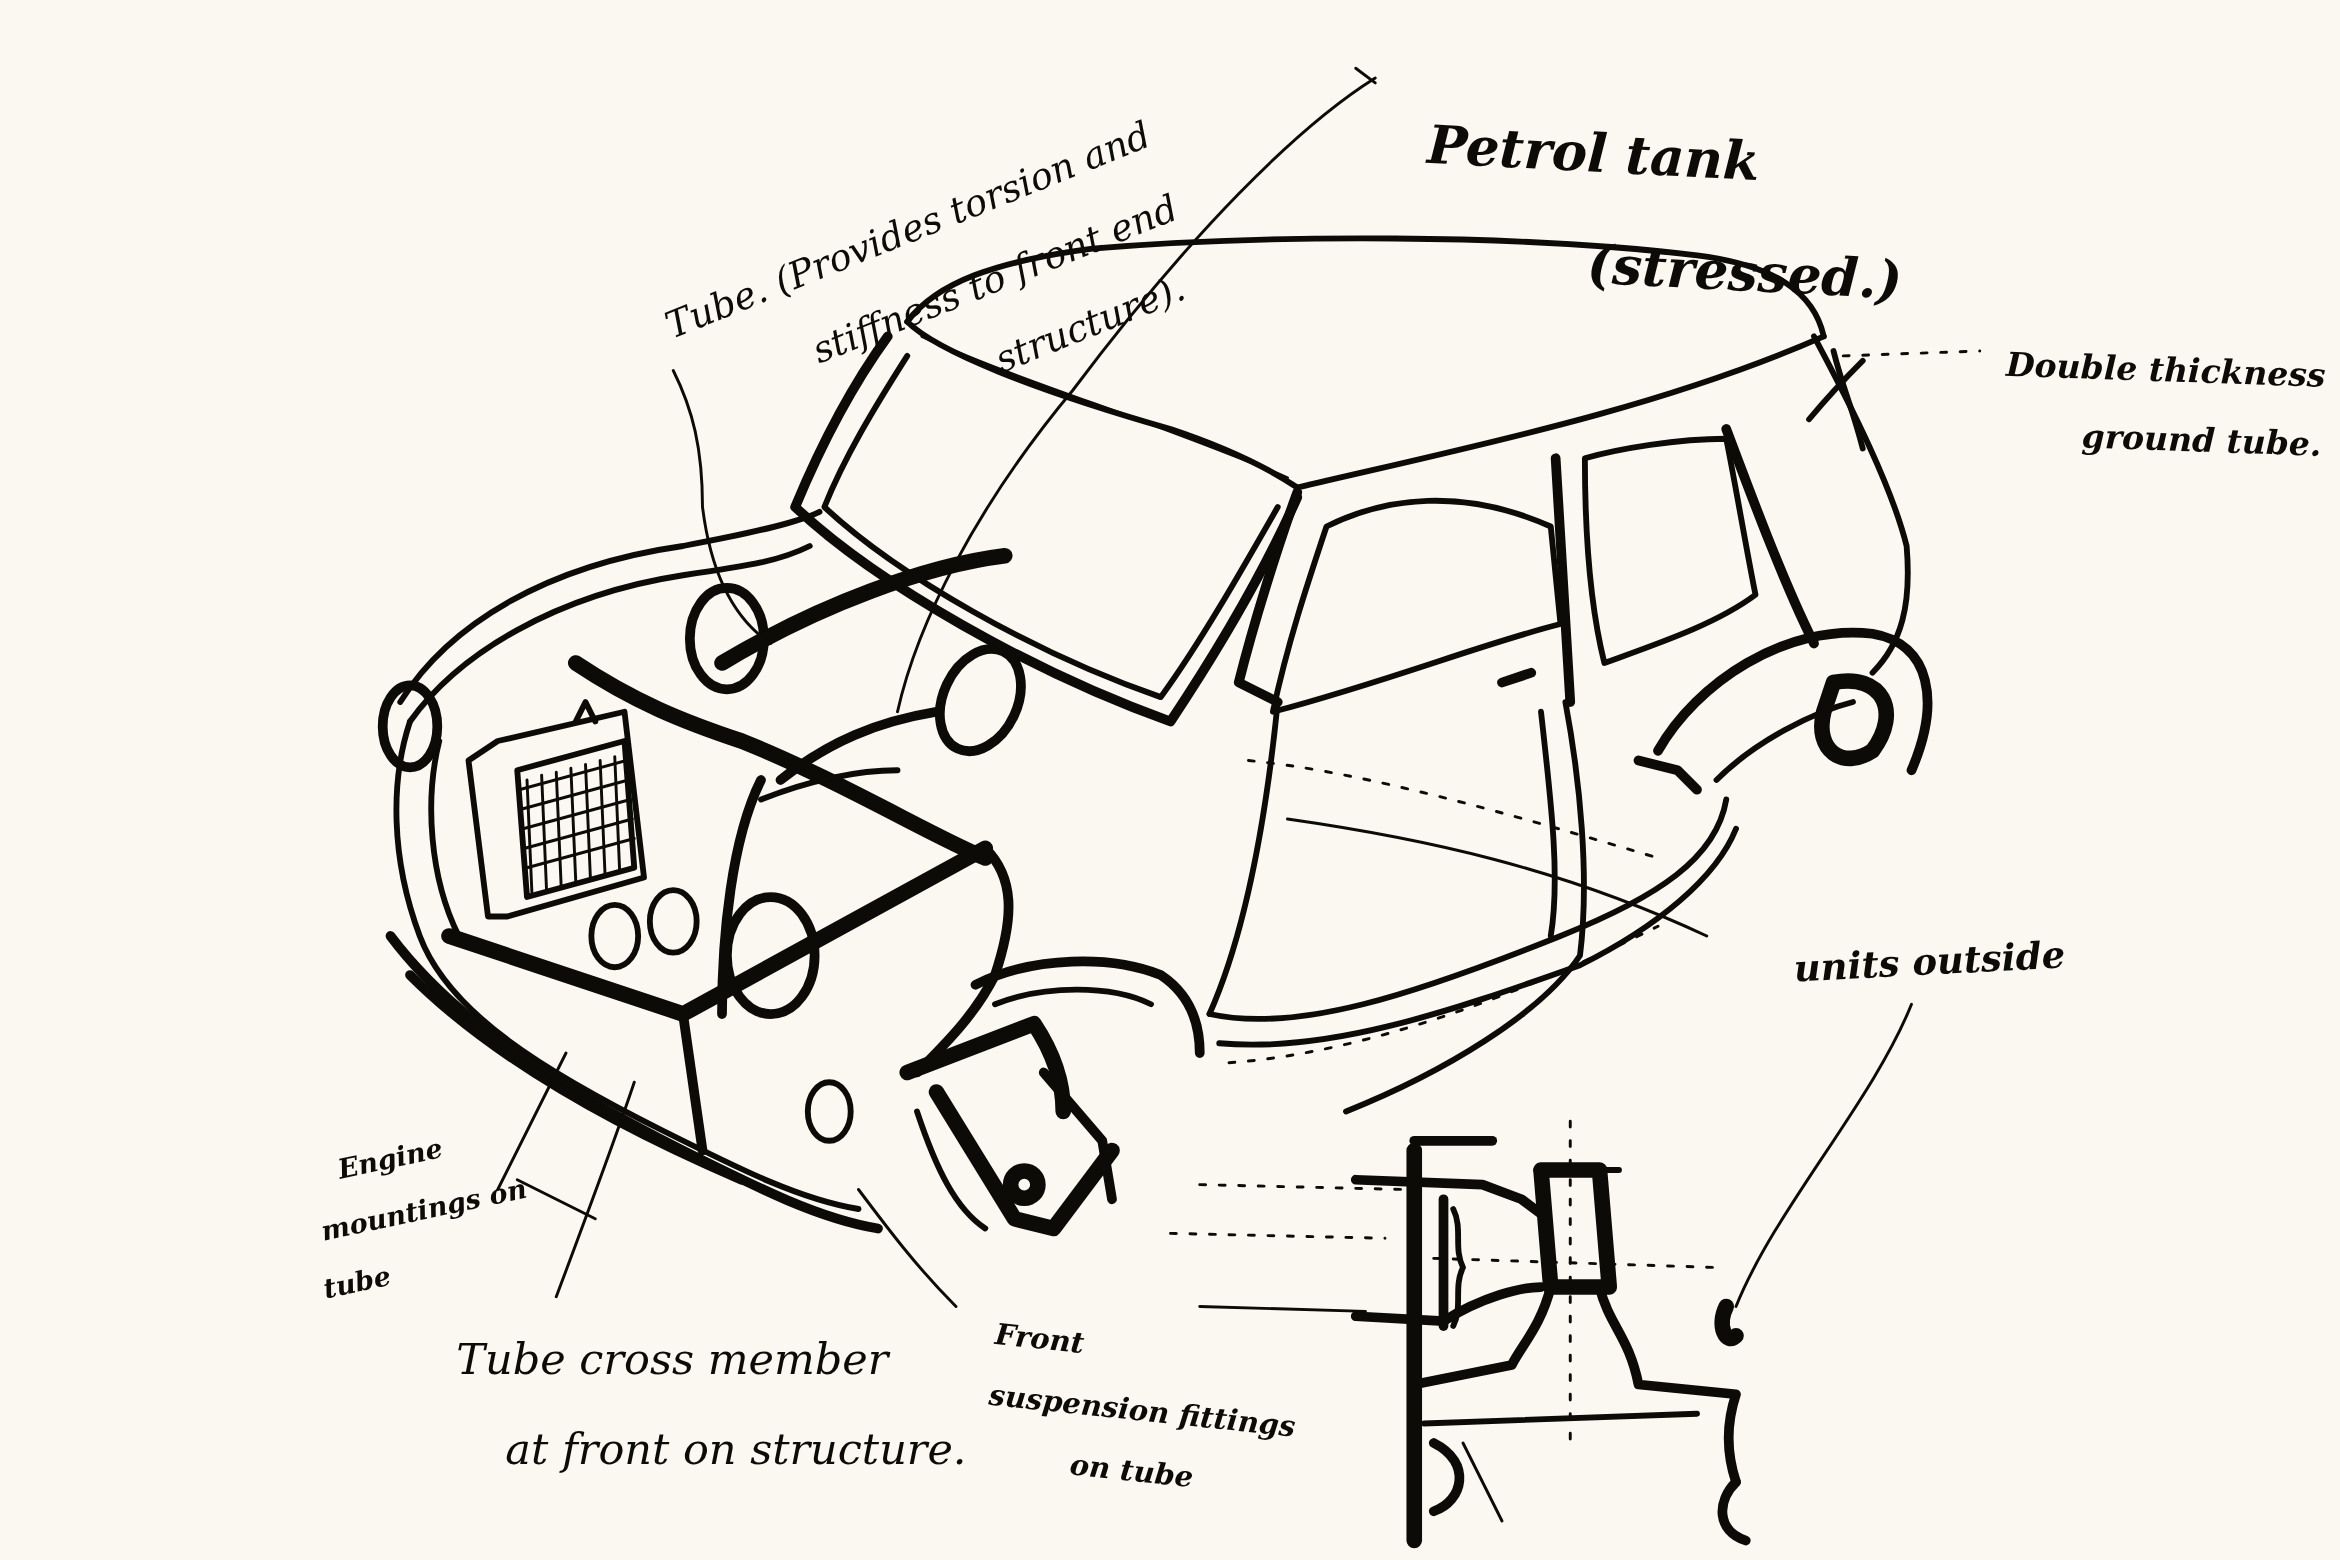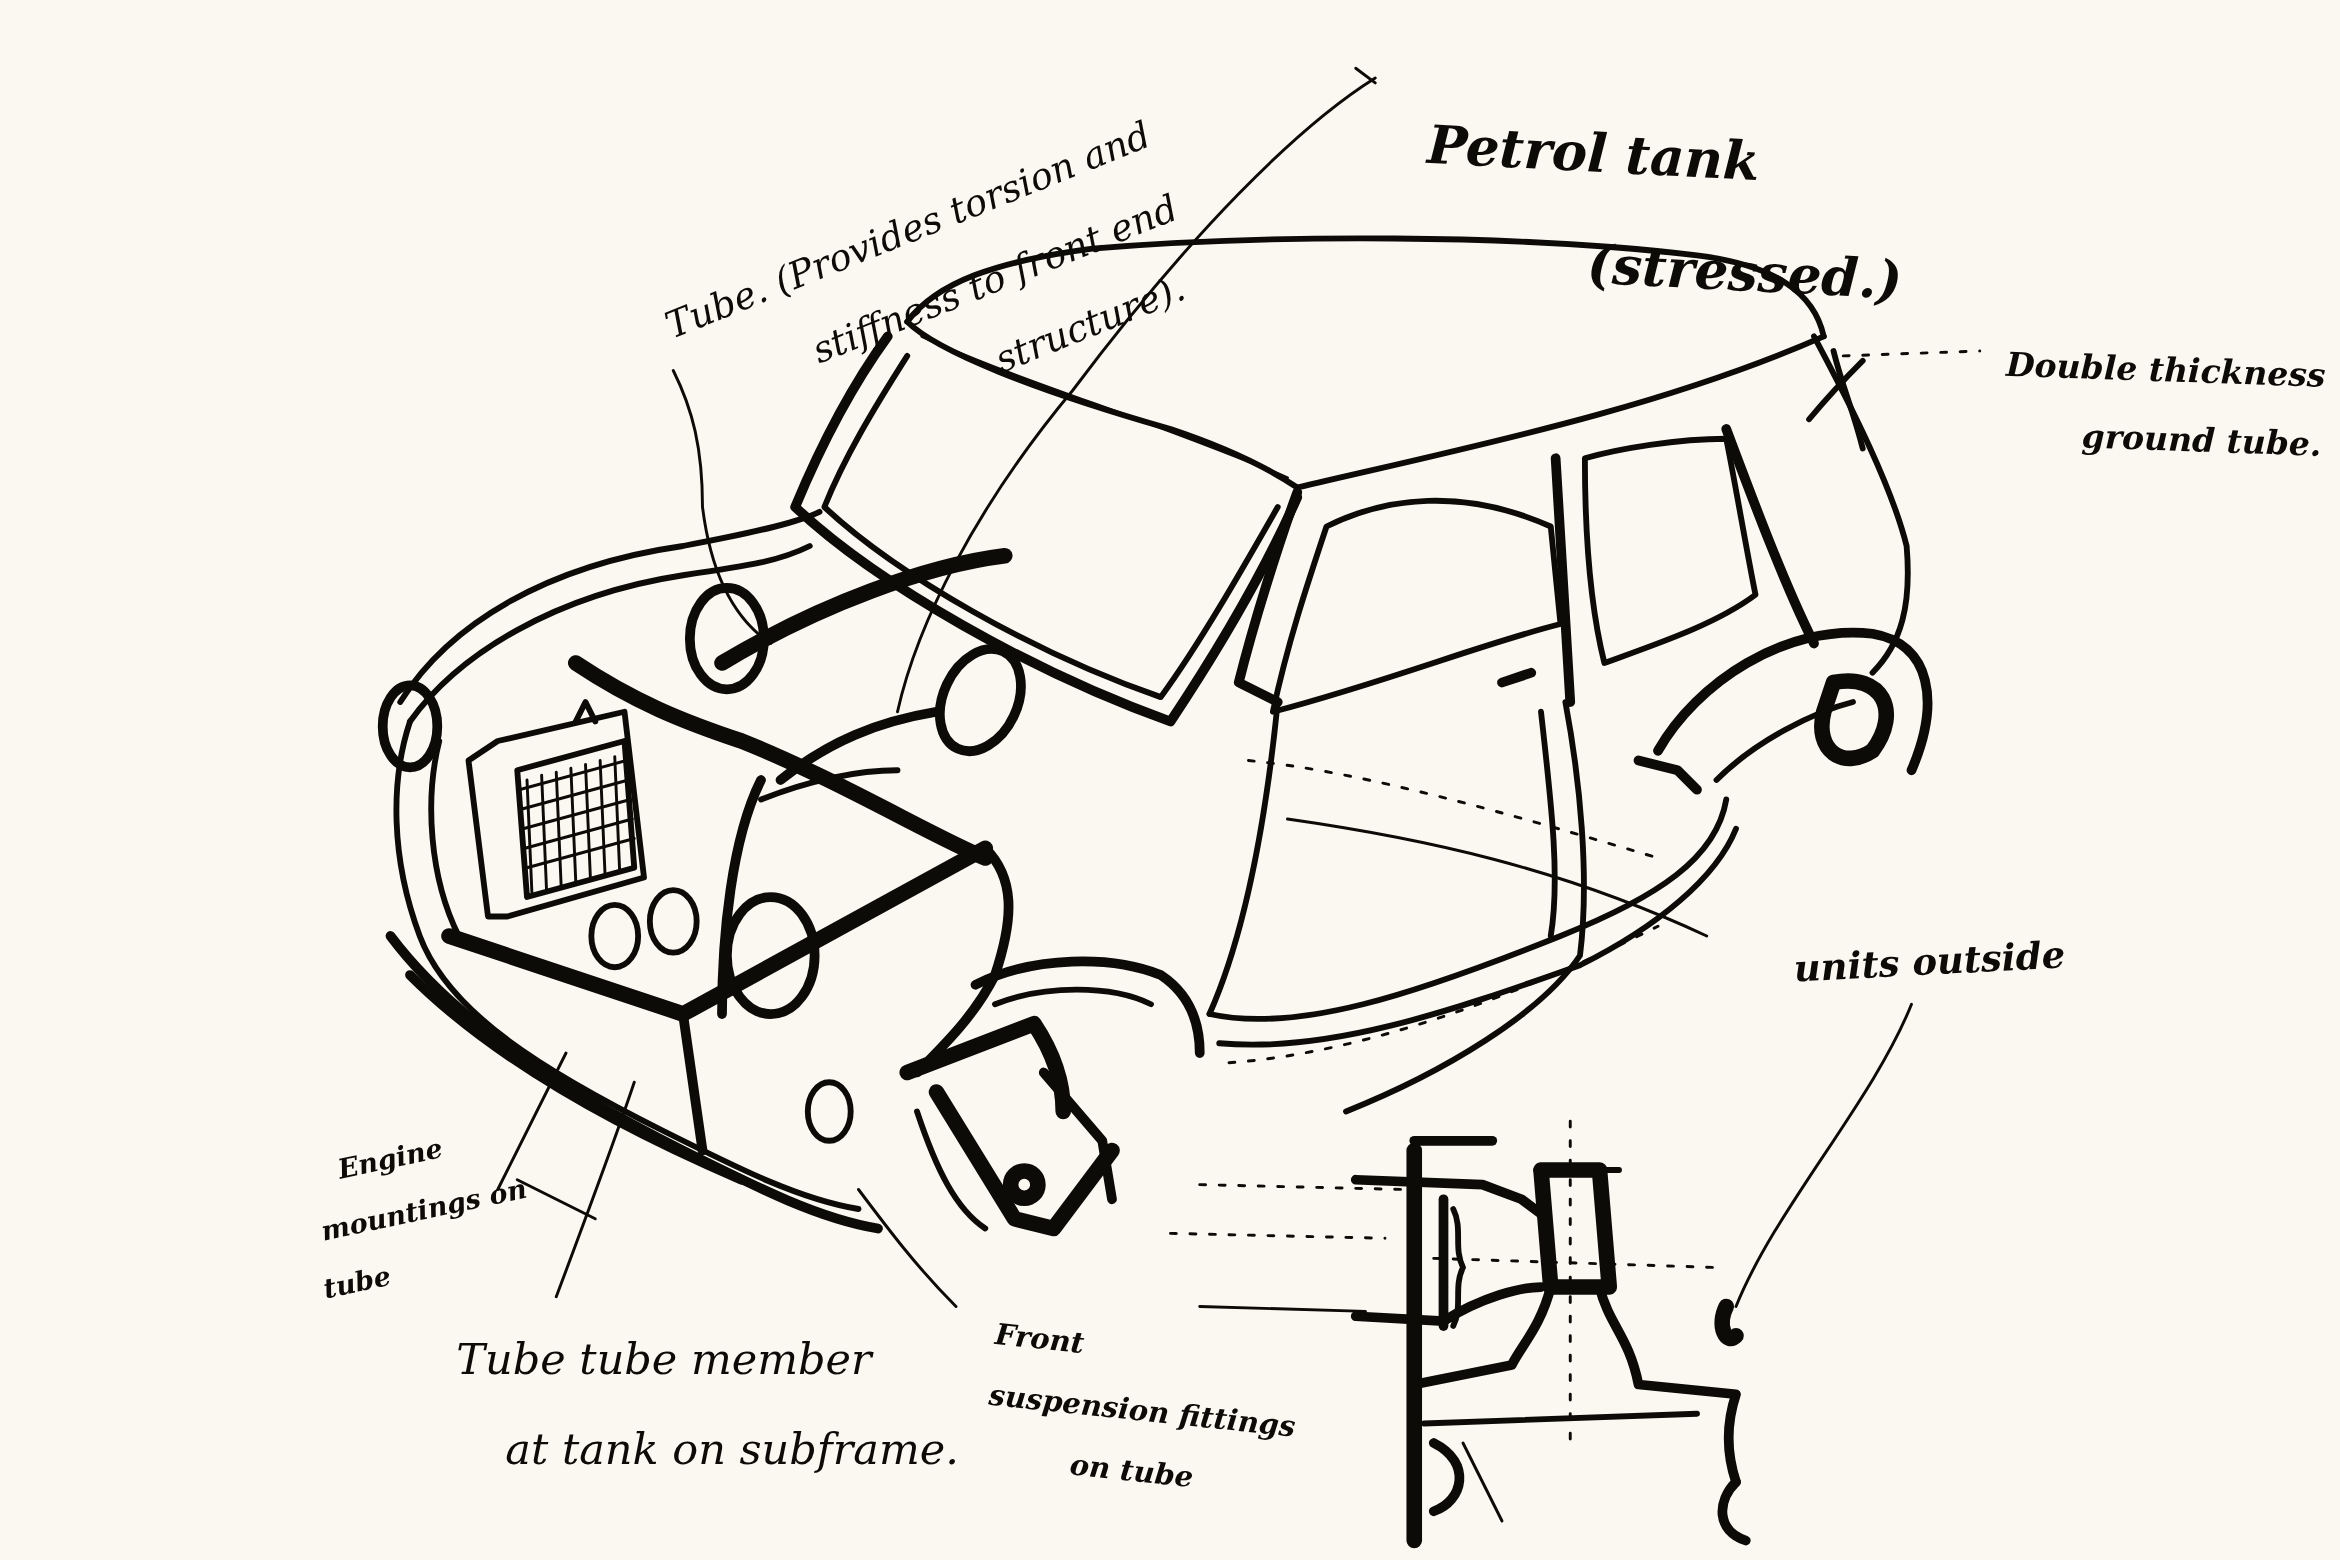--- a/index.html
+++ b/index.html
@@ -172,22 +172,22 @@
   <span>units outside</span>
 </div>
 
 <div class="note" style="left:273px;top:1141px;font-size:27px;font-weight:bold;transform:rotate(-12deg);">
   <span style="padding-left:39px;">Engine</span><br>
   <span style="padding-left:9.8px;">mountings on</span><br>
   <span>tube</span>
 </div>
 
 <div class="note" style="left:429px;top:1292px;font-size:43px;">
-  <span>Tube tube member</span><br>
-  <span style="padding-left:49px;">at tank on subframe.</span>
+  <span>Tube cross member</span><br>
+  <span style="padding-left:49px;">at front on structure.</span>
 </div>
 
 <div class="note" style="left:980px;top:1287px;font-size:29px;font-weight:bold;transform:rotate(6deg);">
   <span>Front</span><br>
   <span>suspension fittings</span><br>
   <span style="padding-left:88px;">on tube</span>
 </div>
 
 </div>
 

